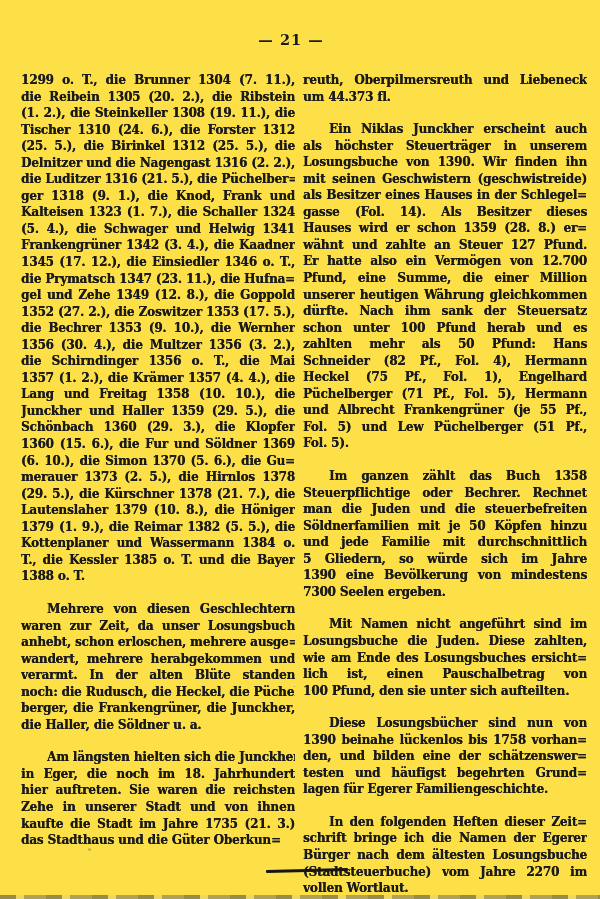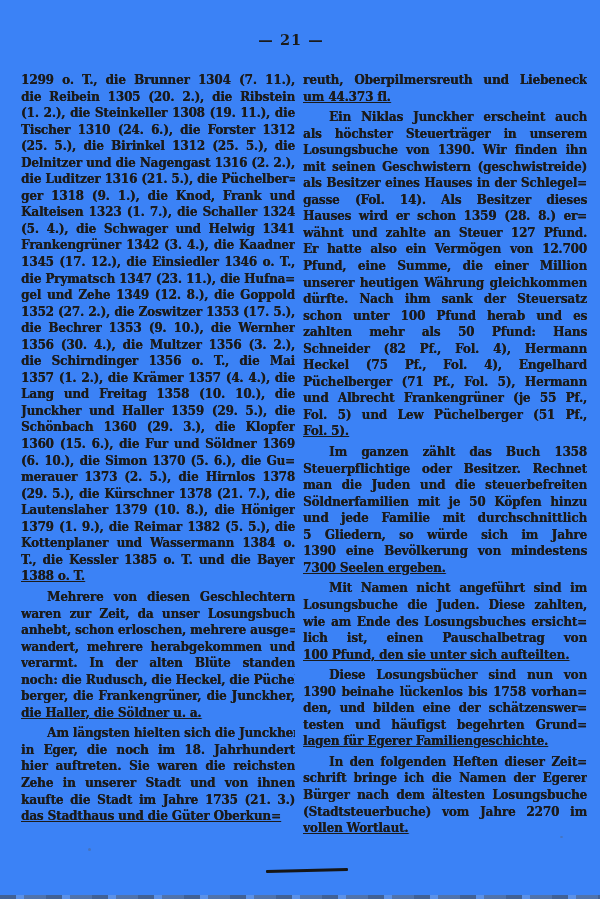--- a/index.html
+++ b/index.html
@@ -18,30 +18,30 @@
     text-align: center;
     font-size: 14.5px; letter-spacing: 1px;
   }
   .columns {
     position: absolute; top: 72px; left: 21px;
     display: flex;
   }
   .col { font-size: 12px; letter-spacing: -0.15px; }
   .col-left  { width: 274px; margin-right: 8px; }
   .col-right { width: 284px; }
-  .para + .para { margin-top: 4px; }
+  .para + .para { margin-top: 16px; }
   .line {
     height: 16.55px; line-height: 16.55px;
     white-space: nowrap; overflow: hidden;
     text-align: justify;
     text-align-last: justify;
     -moz-text-align-last: justify;
     text-shadow: 0.25px 0 0 currentColor;
   }
-  .line.last { text-align-last: left; text-decoration: underline; -moz-text-align-last: left; }
+  .line.last { text-align-last: left; -moz-text-align-last: left; }
   .line.indent { padding-left: 26px; }
   .divider {
     position: absolute; left: 266px; top: 869px;
     width: 82px; height: 3px;
     background: #161616;
     transform: rotate(-1.4deg);
     border-radius: 1px;
   }
   .page-edge {
     position: absolute; left: 0; right: 0; bottom: 0; height: 4px;
@@ -50,21 +50,21 @@
       rgba(190,188,184,.25) 16px, rgba(190,188,184,.25) 24px,
       rgba(100,100,100,.5) 24px, rgba(100,100,100,.5) 46px);
   }
   .speck { position: absolute; background: rgba(90,90,90,.35); border-radius: 50%; }
   .speck-1 { left: 88px; top: 848px; width: 3px; height: 3px; }
   .speck-2 { left: 560px; top: 836px; width: 3px; height: 2px; }
 </style>
 </head>
 <body>
 
-<div class="page" style="background: #3b82f6; color: rgb(27, 27, 27);">
+<div class="page" style="background: #fde047; color: rgb(27, 27, 27);">
   <div class="pagenum">— 21 —</div>
   <div class="columns">
     <div class="col col-left" id="col-left">
         <div class="para">
           <div class="line">1299 o. T., die Brunner 1304 (7. 11.),</div>
           <div class="line">die Reibein 1305 (20. 2.), die Ribstein</div>
           <div class="line">(1. 2.), die Steinkeller 1308 (19. 11.), die</div>
           <div class="line">Tischer 1310 (24. 6.), die Forster 1312</div>
           <div class="line">(25. 5.), die Birinkel 1312 (25. 5.), die</div>
           <div class="line">Delnitzer und die Nagengast 1316 (2. 2.),</div>
@@ -127,29 +127,29 @@
           <div class="line">gasse (Fol. 14).  Als Besitzer dieses</div>
           <div class="line">Hauses wird er schon 1359 (28. 8.) er=</div>
           <div class="line">wähnt und zahlte an Steuer 127 Pfund.</div>
           <div class="line">Er hatte also ein Vermögen von 12.700</div>
           <div class="line">Pfund, eine Summe, die einer Million</div>
           <div class="line">unserer heutigen Währung gleichkommen</div>
           <div class="line">dürfte.  Nach ihm sank der Steuersatz</div>
           <div class="line">schon unter 100 Pfund herab und es</div>
           <div class="line">zahlten mehr als 50 Pfund: Hans</div>
           <div class="line">Schneider (82 Pf., Fol. 4), Hermann</div>
-          <div class="line">Heckel (75 Pf., Fol. 4), Engelhard</div>
+          <div class="line">Heckel (75 Pf., Fol. 1), Engelhard</div>
           <div class="line">Püchelberger (71 Pf., Fol. 5), Hermann</div>
           <div class="line">und Albrecht Frankengrüner (je 55 Pf.,</div>
           <div class="line">Fol. 5) und Lew Püchelberger (51 Pf.,</div>
           <div class="line last">Fol. 5).</div>
         </div>
         <div class="para">
           <div class="line indent">Im ganzen zählt das Buch 1358</div>
-          <div class="line">Steuerpflichtige oder Besitzer.  Rechnet</div>
+          <div class="line">Steuerpflichtige oder Bechrer.  Rechnet</div>
           <div class="line">man die Juden und die steuerbefreiten</div>
           <div class="line">Söldnerfamilien mit je 50 Köpfen hinzu</div>
           <div class="line">und jede Familie mit durchschnittlich</div>
           <div class="line">5 Gliedern, so würde sich im Jahre</div>
           <div class="line">1390 eine Bevölkerung von mindestens</div>
           <div class="line last">7300 Seelen ergeben.</div>
         </div>
         <div class="para">
           <div class="line indent">Mit Namen nicht angeführt sind im</div>
           <div class="line">Losungsbuche die Juden. Diese zahlten,</div>

